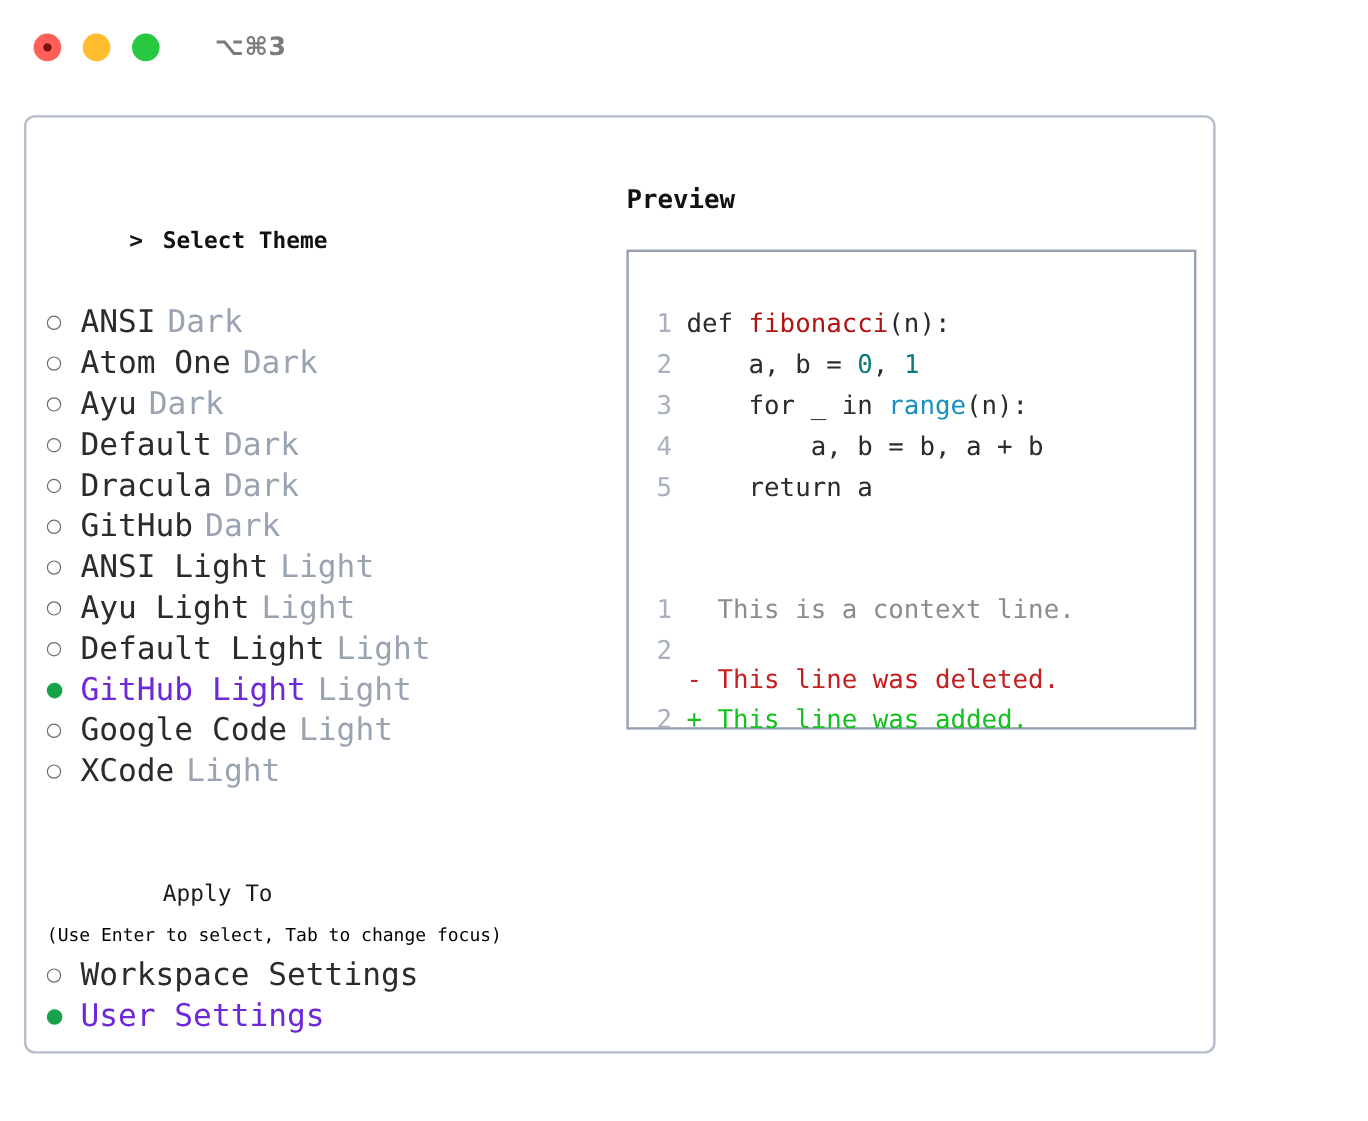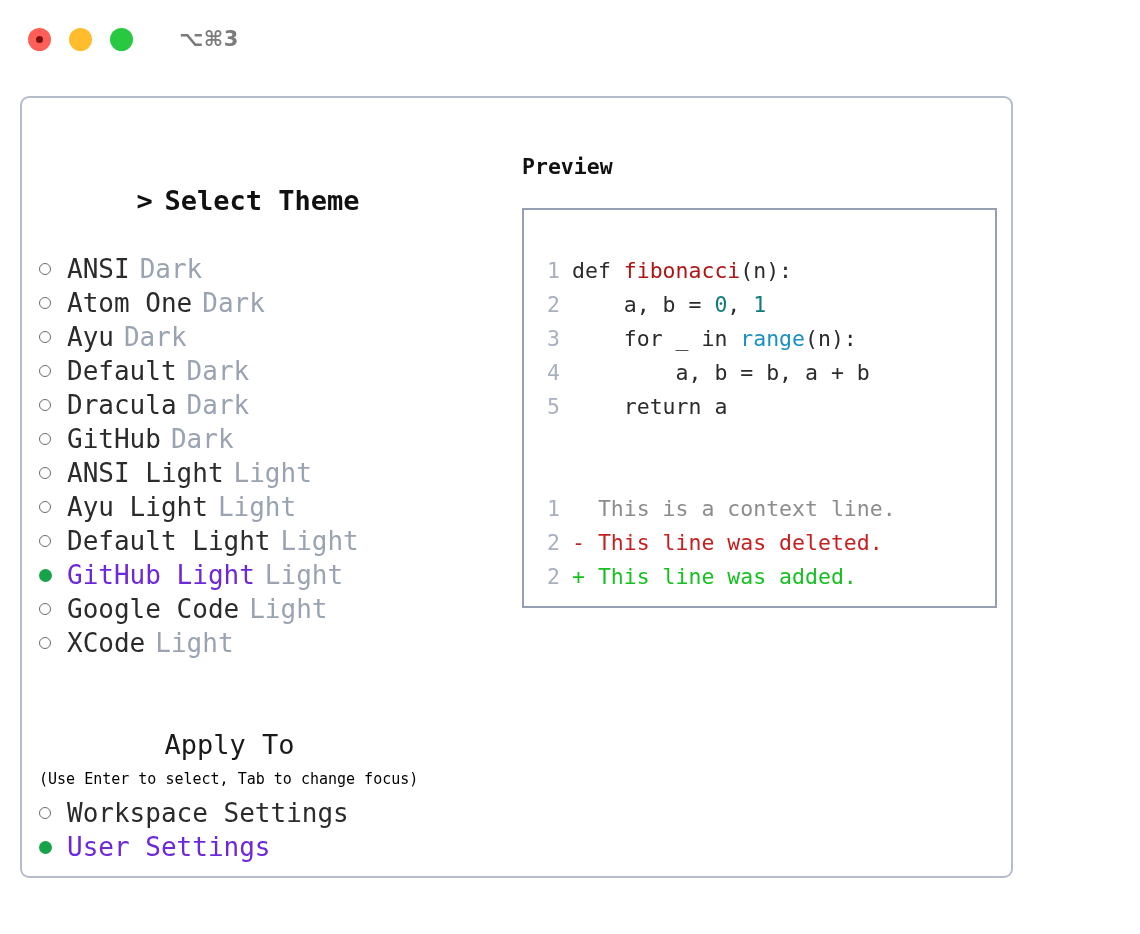--- a/index.html
+++ b/index.html
@@ -70,21 +70,21 @@
   }
 
   
   .left-col {
     position: absolute;
     left: 17px;
     top: 52px;
     width: 430px;
   }
   .section-head {
-    font-size: 27px;
+    font-size: 19px;
     line-height: 34px;
     color: #111111;
     white-space: pre;
   }
   .section-head.focused {
     font-weight: bold;
   }
   .section-head .marker {
     display: inline-block;
     width: 28px;
@@ -178,21 +178,21 @@
     margin-right: 12px;
   }
   .code-body { color: #2b2b2b; }
   .blank-row { height: 34px; }
   .tok-fn    { color: #b01515; }
   .tok-num   { color: #0f7b7b; }
   .tok-built { color: #1a8fc1; }
   .tok-plain { color: #2b2b2b; }
 
   .diff-ctx { color: #8c8c8c; }
-  .diff-del { color: #c52020; }
+  .diff-del { color: #c52020; margin-top: 24px; }
   .diff-add { color: #16c020; }
 </style>
 </head>
 <body>
 
 <div class="titlebar">
   <div class="lights">
     <span class="light red">
       <span class="rec-dot"></span>
     </span>

